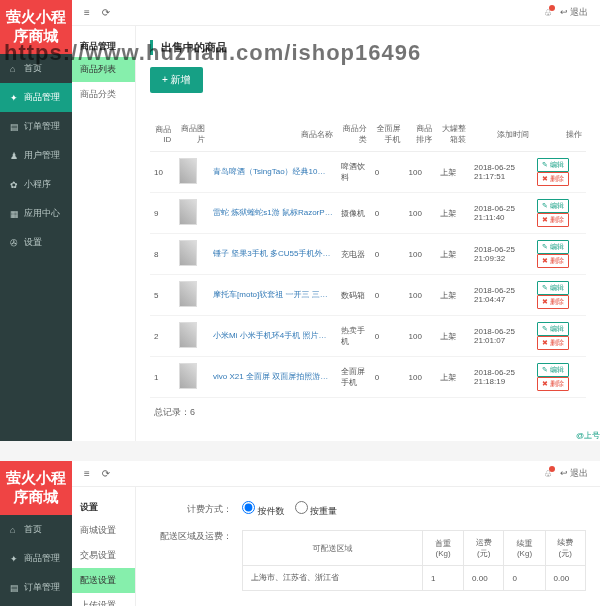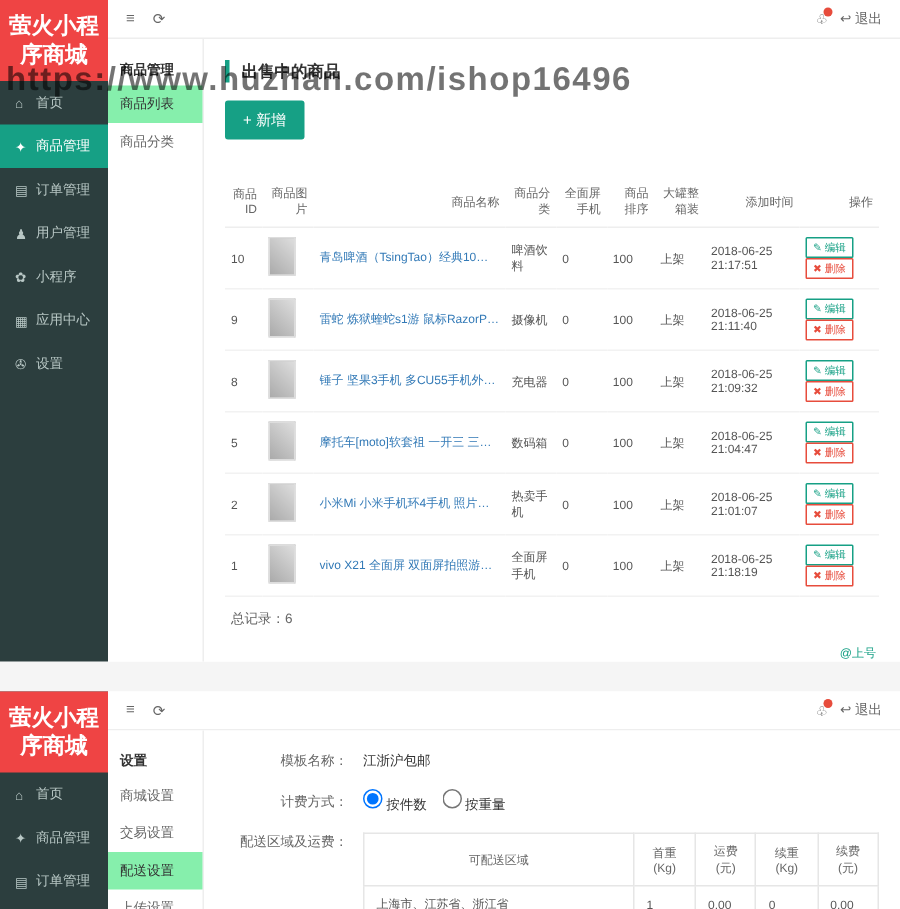--- a/index.html
+++ b/index.html
@@ -36,21 +36,21 @@
 .pagination{text-align:left;font-size:9px;color:#666;padding:8px 4px}
 .watermark{position:absolute;top:40px;left:4px;font-size:22px;color:rgba(0,0,0,0.55);font-weight:bold;letter-spacing:1px;pointer-events:none;z-index:10}
 .form-row{display:flex;align-items:center;margin-bottom:12px;font-size:9px}
 .form-label{width:92px;text-align:right;padding-right:10px;color:#666}
 .form-val{color:#333}
 .radio-opt{margin-right:10px}
 .ship-table{width:100%;border-collapse:collapse;font-size:8px}
 .ship-table th,.ship-table td{border:1px solid #e6e6e6;padding:6px 8px;text-align:left}
 .ship-table th{background:#fff;color:#666;font-weight:normal;text-align:center}
 .region-cell{width:180px;line-height:1.5}
-.corner-tag{position:absolute;right:16px;bottom:0;font-size:8px;color:#16a085}
+.corner-tag{position:absolute;right:0;bottom:0;font-size:8px;color:#16a085}
 </style>
 </head>
 <body>
 
 <div class="screenshots">
 
 <div class="app">
   <div class="watermark">https://www.huzhan.com/ishop16496</div>
   <div class="sidebar">
     <div class="brand">萤火小程序商城</div>
@@ -228,24 +228,20 @@
     </div>
     <div class="content">
       <div class="submenu">
         <div class="sub-title">设置</div>
         <div class="sub-item">商城设置</div>
         <div class="sub-item">交易设置</div>
         <div class="sub-item active">配送设置</div>
         <div class="sub-item">上传设置</div>
       </div>
       <div class="panel">
-        <div class="form-row">
-          <div class="form-label">模板名称：</div>
-          <div class="form-val">江浙沪包邮</div>
-        </div>
         <div class="form-row">
           <div class="form-label">计费方式：</div>
           <label class="radio-opt"><input type="radio" checked="" style=""> <span>按件数</span></label>
           <label class="radio-opt"><input type="radio" style=""> <span>按重量</span></label>
         </div>
         <div class="form-row" style="align-items:flex-start">
           <div class="form-label">配送区域及运费：</div>
           <div style="flex:1">
             <table class="ship-table">
               <thead>

